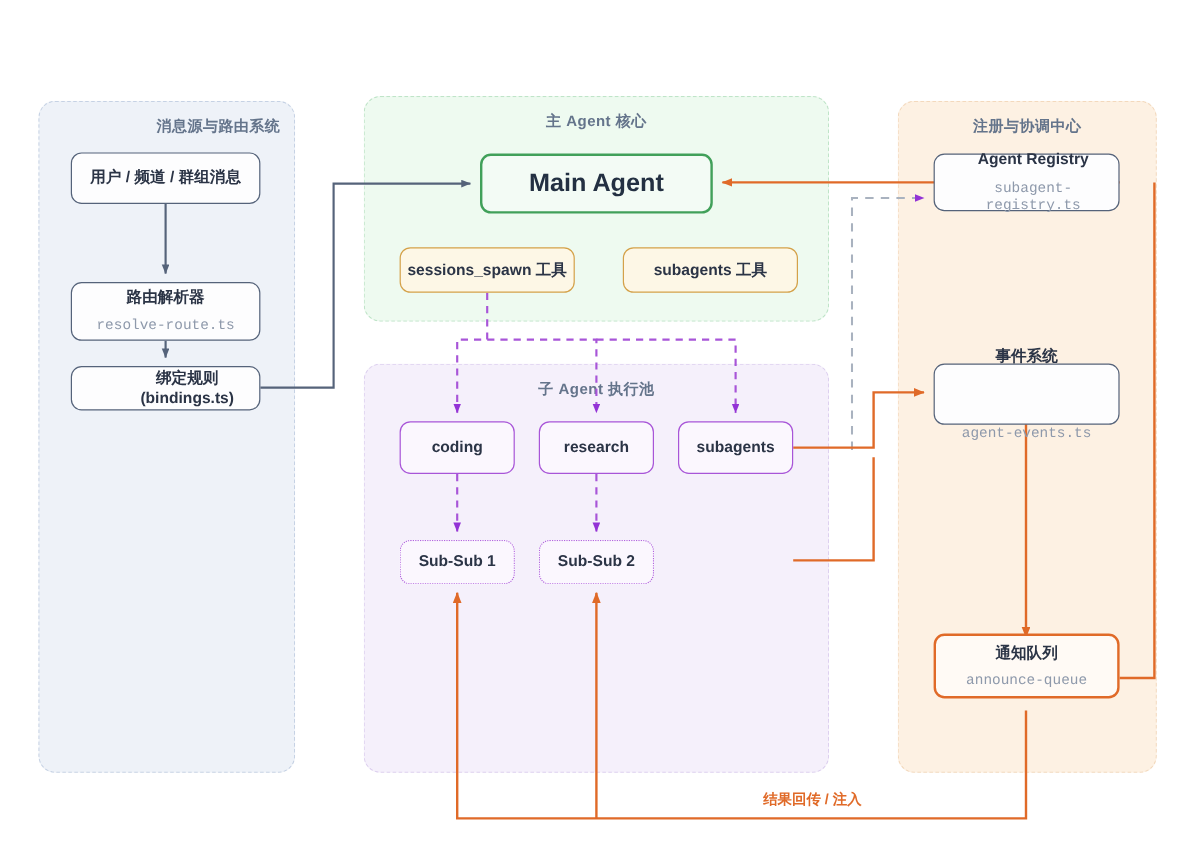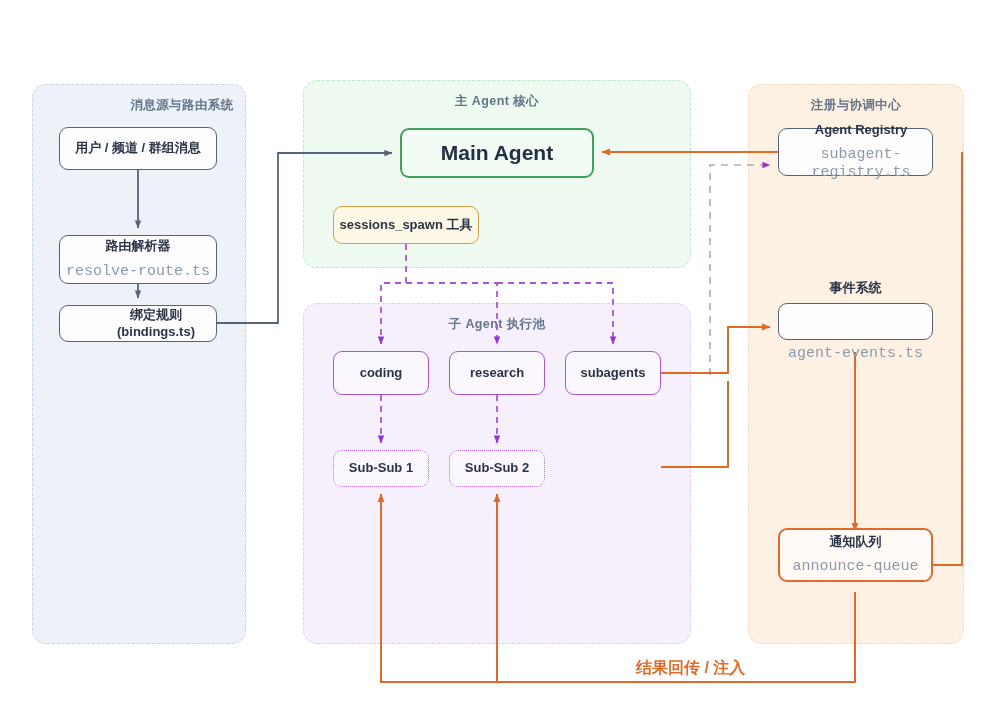--- a/index.html
+++ b/index.html
@@ -19,21 +19,21 @@
                  background:#eefaf0; border-color:#bfe4c8;}
   #panel-pool   {left:303px; top:303px; width:388px; height:341px;
                  background:#f5f0fb; border-color:#ddd0ef;}
   #panel-right  {left:748px; top:84px;  width:216px; height:560px;
                  background:#fdf1e3; border-color:#f3d9bd;}
 
   
   .node{position:absolute;box-sizing:border-box;display:flex;flex-direction:column;
         align-items:center;justify-content:center;border-radius:9px;text-align:center;}
   .node .t1{font-size:13px;font-weight:bold;line-height:1.25;}
-  .node .t2{font-size:15px;color:#8e99ab;margin-top:8px;line-height:1.2;
+  .node .t2{font-size:12px;color:#8e99ab;margin-top:8px;line-height:1.2;
             font-family:"Liberation Mono","DejaVu Sans Mono",monospace;}
 
   .n-slate{border:1.8px solid #55637a;background:#fdfdfe;color:#2b3446;}
   .n-green{border:2px solid #41a05a;background:#f3fbf5;color:#233042;}
   .n-amber{border:1.6px solid #d4a149;background:#fdf7e6;color:#2b3446;}
   .n-purple{border:1.8px solid #a855d8;background:#fbf7fe;color:#2b3446;}
   .n-purple-dotted{border:1.8px dotted #b264de;background:#fbf7fe;color:#2b3446;}
   .n-orange{border:2px solid #e06a28;background:#fffaf5;color:#2b3446;}
 
   #n-msg      {left:59px; top:127px; width:158px;height:43px;}
@@ -42,25 +42,25 @@
   #n-main     {left:400px;top:128px; width:194px;height:50px;}
   #n-main .t1 {font-size:21px;}
   #n-spawn    {left:333px;top:206px; width:146px;height:38px;}
   #n-subtools {left:519px;top:206px; width:146px;height:38px;}
   #n-coding   {left:333px;top:351px; width:96px; height:44px;}
   #n-research {left:449px;top:351px; width:96px; height:44px;}
   #n-analysis {left:565px;top:351px; width:96px; height:44px;}
   #n-subsub1  {left:333px;top:450px; width:96px; height:37px;}
   #n-subsub2  {left:449px;top:450px; width:96px; height:37px;align-items:center;}
   #n-registry {left:778px;top:128px; width:155px;height:48px;padding-left:11px;}
-  #n-events   {left:778px;top:303px; width:155px;height:37px;gap:41px;}
+  #n-events   {left:778px;top:303px; width:155px;height:51px;gap:41px;}
   #n-queue    {left:778px;top:528px; width:155px;height:54px;}
 
   
-  .edge-label{position:absolute;font-size:16px;font-weight:bold;color:#e06a28;
+  .edge-label{position:absolute;font-size:12px;font-weight:bold;color:#e06a28;
               background:#ffffff;padding:0 6px;white-space:nowrap;}
   #lbl-return{left:630px;top:658px;}
 
   svg.wires{position:absolute;left:0;top:0;width:1000px;height:719px;
             pointer-events:none;overflow:visible;}
 </style>
 </head>
 <body>
 
 <div id="stage">
@@ -134,20 +134,23 @@
   </div>
 
   <div class="node n-green" id="n-main">
     <div class="t1">Main Agent</div>
   </div>
 
   <div class="node n-amber" id="n-spawn">
     <div class="t1">sessions_spawn 工具</div>
   </div>
 
+  <div class="node n-amber" id="n-subtools">
+    <div class="t1">subagents 工具</div>
+  </div>
 
   <div class="node n-purple" id="n-coding">
     <div class="t1">coding</div>
   </div>
 
   <div class="node n-purple" id="n-research">
     <div class="t1">research</div>
   </div>
 
   <div class="node n-purple" id="n-analysis">

